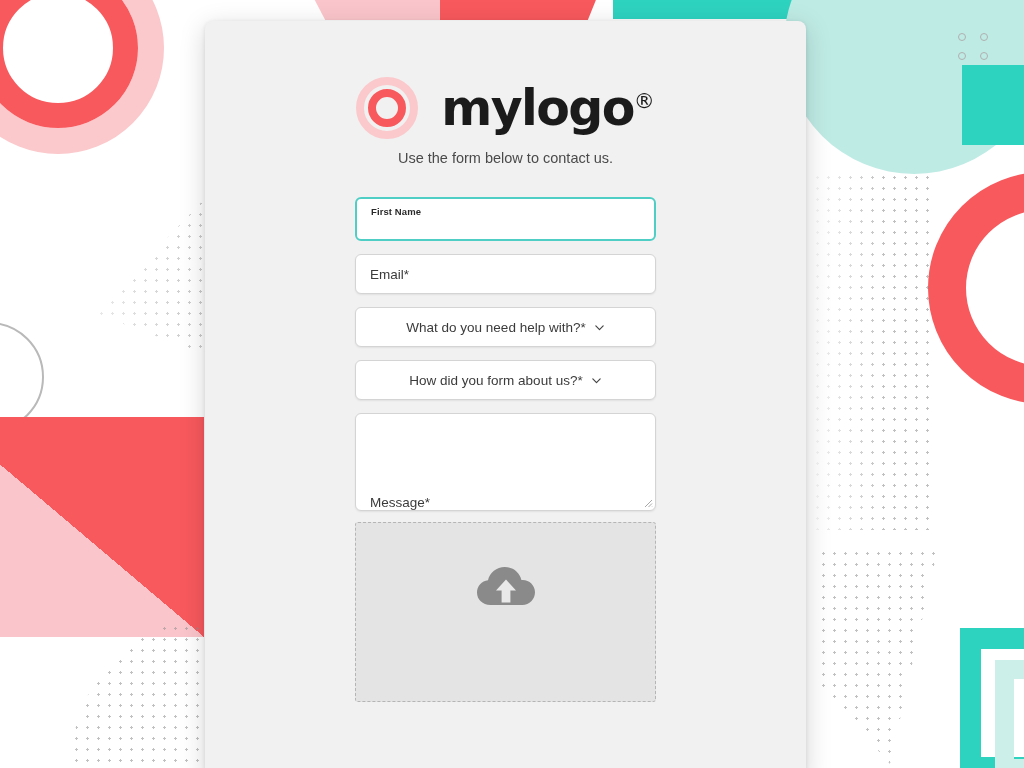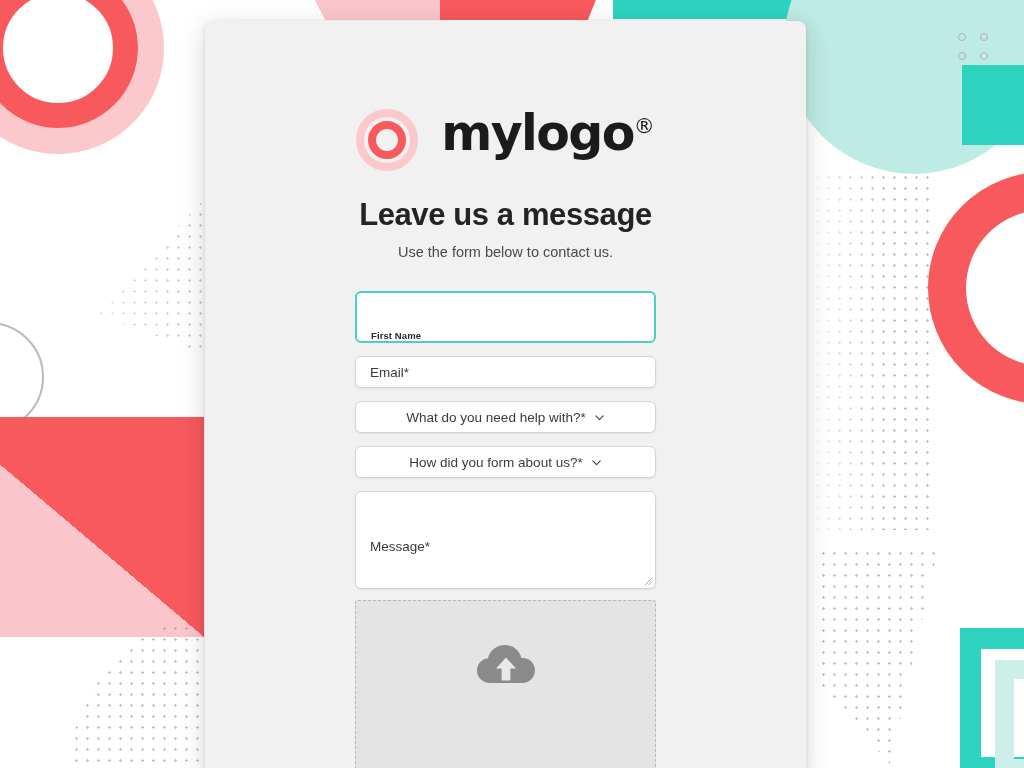--- a/index.html
+++ b/index.html
@@ -175,24 +175,24 @@
     background: #F1F1F1;
     border-radius: 8px;
     box-shadow: 0 6px 26px rgba(0,0,0,0.17), 0 1px 4px rgba(0,0,0,0.10);
     overflow: hidden;
     padding: 0;
   }
 
   
   .logo-row {
     display: flex;
-    align-items: flex-start;
+    align-items: center;
     justify-content: center;
     gap: 23px;
-    margin-top: 88px;
+    margin-top: 56px;
   }
   .logo-mark {
     position: relative;
     width: 62px; height: 62px;
     flex: none;
   }
   .logo-mark .lm-outer {
     position: absolute; inset: 0;
     border-radius: 50%;
     border: 8px solid #FBC9CC;
@@ -247,30 +247,30 @@
     border-radius: 6px;
     box-shadow: 0 1px 2px rgba(0,0,0,0.07);
     margin-bottom: 13px;
   }
   .field.focused {
     border: 2px solid #4ECEC5;
     box-shadow: none;
   }
 
   .field-input {
-    height: 30px;
+    height: 38px;
     display: flex;
     align-items: center;
     padding: 0 14px;
     font-size: 13.5px;
     color: #3b3b3b;
   }
   .field.focused .field-input {
-    height: 48px;
-    align-items: flex-end;
+    height: 40px;
+    align-items: flex-start;
     padding-top: 7px;
   }
   .float-label {
     font-size: 9.5px;
     font-weight: 700;
     color: #2a2a2a;
     letter-spacing: 0.1px;
   }
 
   
@@ -282,21 +282,21 @@
     display: block;
   }
 
   
   .textarea-field {
     height: 98px;
     margin-bottom: 11px;
   }
   .textarea-field .field-input {
     height: 100%;
-    align-items: center;
+    align-items: flex-end;
     padding-top: 13px;
     border-radius: 29px;
   }
   .resize-grip {
     position: absolute;
     right: 2px; bottom: 2px;
     width: 10px; height: 10px;
     pointer-events: none;
   }
 
@@ -351,21 +351,20 @@
 <div id="card">
 
   <div class="logo-row">
     <div class="logo-mark">
       <div class="lm-outer"></div>
       <div class="lm-inner"></div>
     </div>
     <div class="logo-word"><span>mylogo</span><span class="logo-reg">®</span></div>
   </div>
 
-  <h1 class="headline">Leave us a message</h1>
   <p class="subline">Use the form below to contact us.</p>
 
   <div class="form">
 
     <div class="field focused">
       <div class="field-input">
         <span class="float-label">First Name</span>
       </div>
     </div>
 

